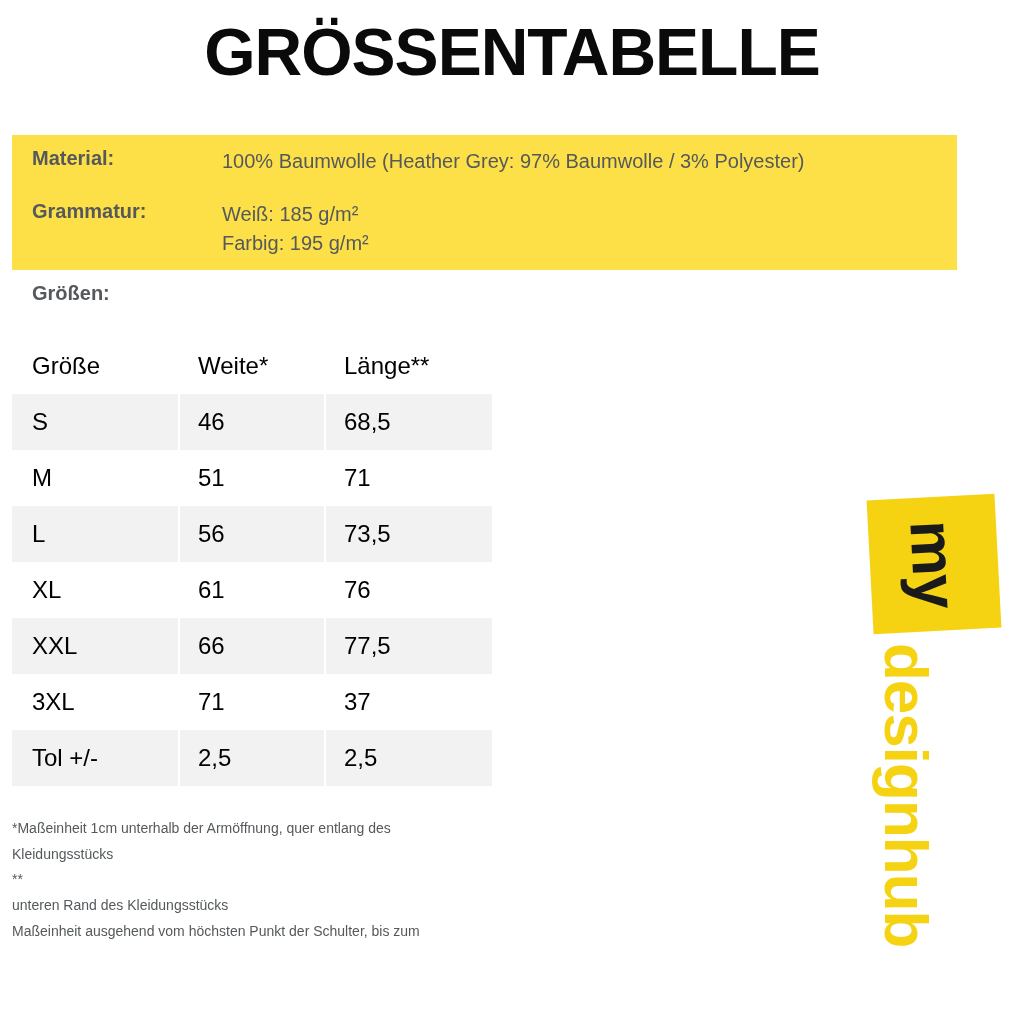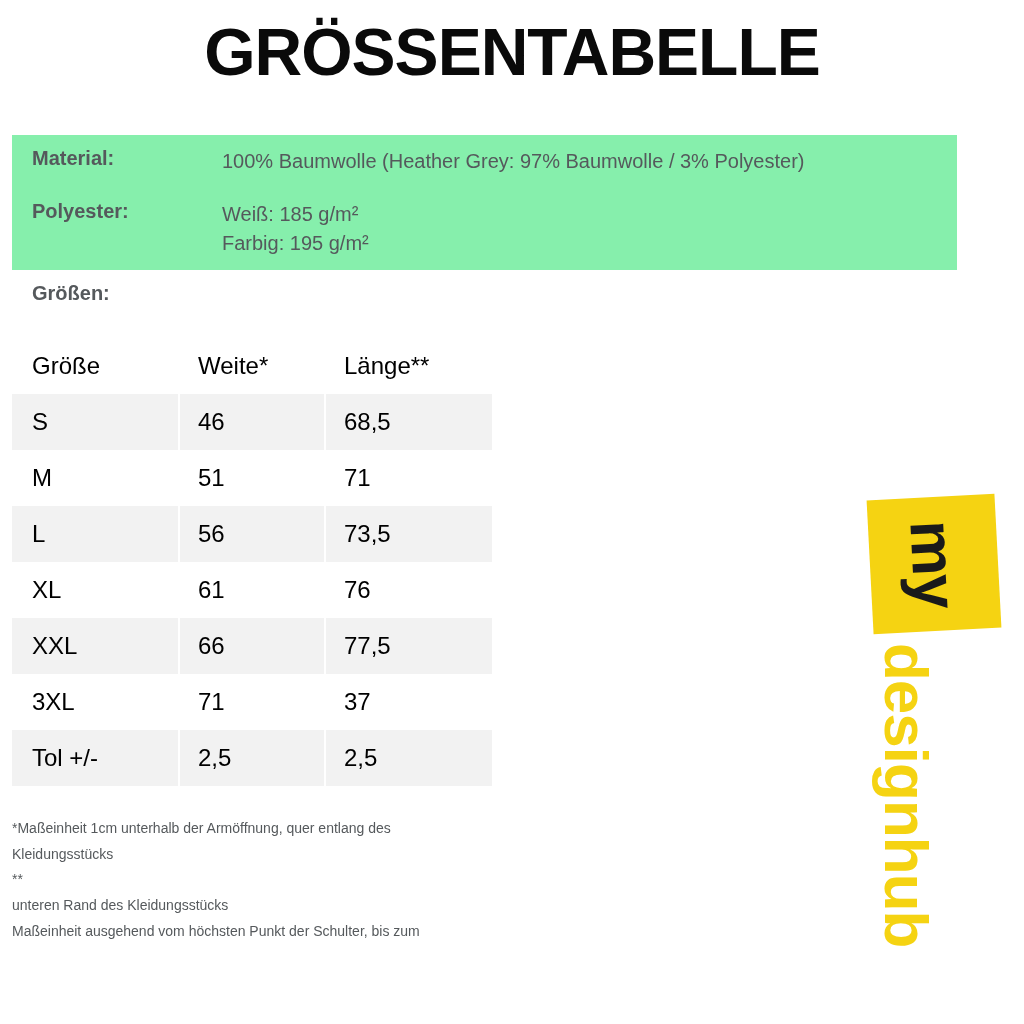--- a/index.html
+++ b/index.html
@@ -39,21 +39,21 @@
     position: absolute;
     top: 135px;
     left: 12px;
     width: 945px;
   }
   .info-row {
     display: flex;
     align-items: flex-start;
     min-height: 46px;
   }
-  .info-row.shaded { background: #86efac; }
+  .info-row.shaded { background: #fde047; }
   .info-label {
     width: 186px;
     flex: 0 0 186px;
     padding: 12px 0 12px 20px;
     font-size: 20px;
     font-weight: 700;
     color: #55595c;
   }
   .info-value {
     padding: 12px 10px 12px 24px;
@@ -150,21 +150,21 @@
 <div class="page">
 
   <div class="title">GRÖSSENTABELLE</div>
 
   <div class="info">
     <div class="info-row shaded">
       <div class="info-label">Material:</div>
       <div class="info-value">100% Baumwolle (Heather Grey: 97% Baumwolle / 3% Polyester)</div>
     </div>
     <div class="info-row shaded two-line">
-      <div class="info-label">Polyester:</div>
+      <div class="info-label">Grammatur:</div>
       <div class="info-value" style="white-space: pre-line;">Weiß: 185 g/m²
 Farbig: 195 g/m²</div>
     </div>
     <div class="info-row">
       <div class="info-label">Größen:</div>
     </div>
   </div>
 
   <table class="size-table">
     <colgroup>

